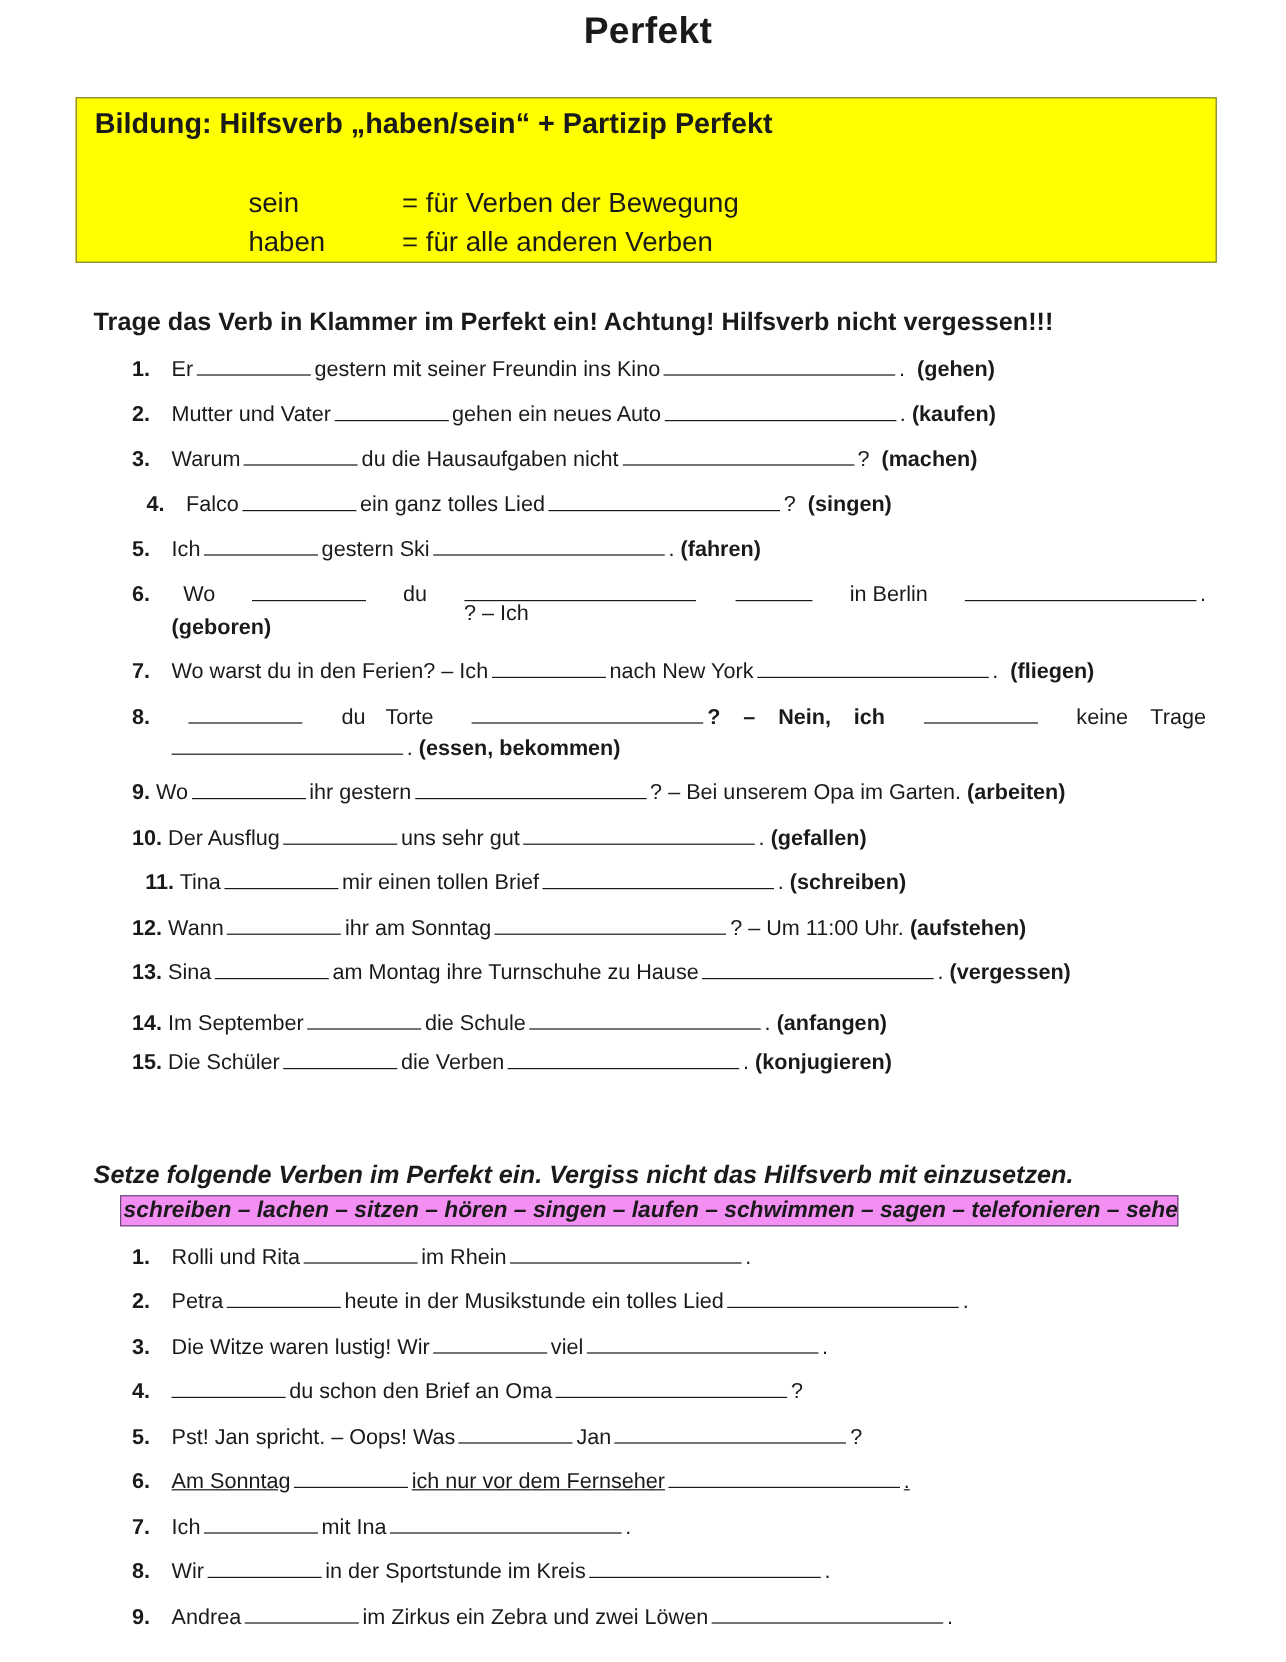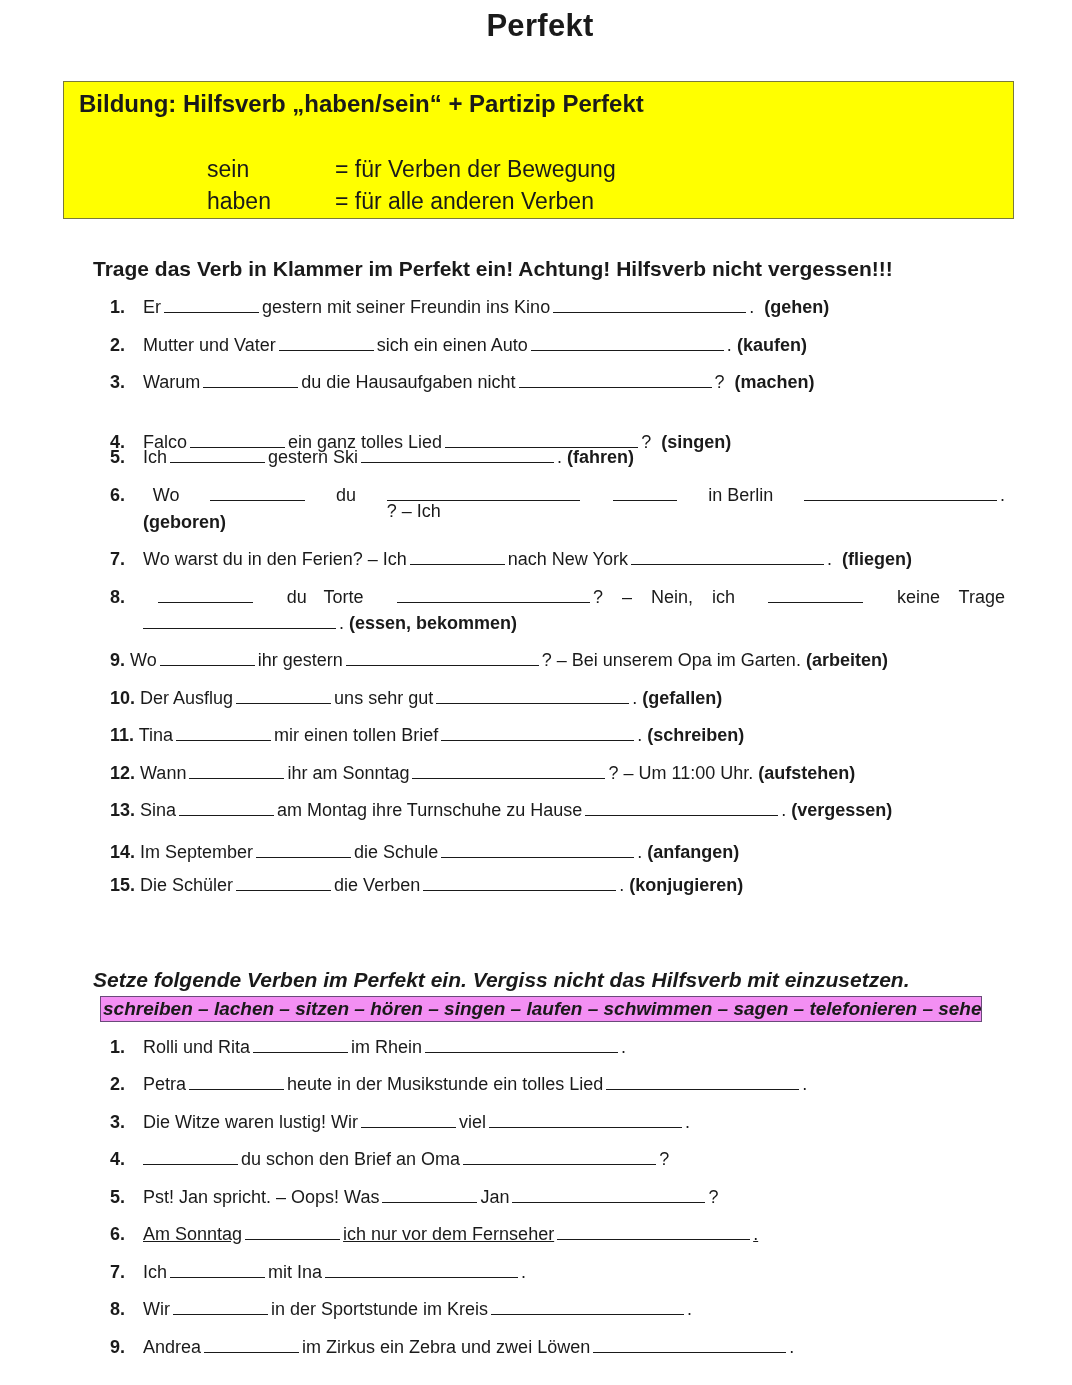--- a/index.html
+++ b/index.html
@@ -17,21 +17,21 @@
     background: #ffff00; border: 1.5px solid #7a7a3a; box-sizing: border-box;
   }
   .infobox .heading {
     position: absolute; left: 15px; top: 8px; font-size: 24px; font-weight: bold;
   }
   .infobox .rule {
     position: absolute; left: 143px; font-size: 23px;
   }
   .infobox .rule .k { display: inline-block; width: 128px; }
   .section-heading {
-    position: absolute; left: 78px; font-size: 21px; font-weight: bold; white-space: nowrap; margin-left: 15px;
+    position: absolute; left: 78px; font-size: 21px; font-weight: bold; white-space: nowrap;
   }
   .ex {
     position: absolute; left: 110px; font-size: 18px; white-space: nowrap;
   }
   .ex .num { font-weight: bold; display: inline-block; }
   .ex .num.w { width: 33px; }
   .hint { font-weight: bold; }
   .blank {
     display: inline-block; border-bottom: 1.5px solid #1a1a1a; height: 15px;
     vertical-align: baseline; margin: 0 3px;
@@ -64,26 +64,26 @@
     <span class="k">sein</span><span>= für Verben der Bewegung</span>
   </div>
 </div>
 
 <div class="section-heading" style="top:257px;">Trage das Verb in Klammer im Perfekt ein! Achtung! Hilfsverb nicht vergessen!!!</div>
 
 <div class="ex" style="top:297px;">
   <span class="num w">1.</span><span>Er</span><span class="blank b-s"></span><span>gestern mit seiner Freundin ins Kino</span><span class="blank b-l"></span><span>.</span>&nbsp;&nbsp;<span class="hint">(gehen)</span>
 </div>
 <div class="ex" style="top:335px;">
-  <span class="num w">2.</span><span>Mutter und Vater</span><span class="blank b-s"></span><span>sich ein einen Auto</span><span class="blank b-l"></span><span>.</span> <span class="hint">(kaufen)</span>
+  <span class="num w">2.</span><span>Mutter und Vater</span><span class="blank b-s"></span><span>gehen ein neues Auto</span><span class="blank b-l"></span><span>.</span> <span class="hint">(kaufen)</span>
 </div>
 <div class="ex" style="top:372px;">
   <span class="num w">3.</span><span>Warum</span><span class="blank b-s"></span><span>du die Hausaufgaben nicht</span><span class="blank b-l"></span><span>?</span>&nbsp;&nbsp;<span class="hint">(machen)</span>
 </div>
-<div class="ex" style="top:432px;">
+<div class="ex" style="top:410px;margin-left:12px;">
   <span class="num w">4.</span><span>Falco</span><span class="blank b-s"></span><span>ein ganz tolles Lied</span><span class="blank b-l"></span><span>?</span>&nbsp;&nbsp;<span class="hint">(singen)</span>
 </div>
 <div class="ex" style="top:447px;">
   <span class="num w">5.</span><span>Ich</span><span class="blank b-s"></span><span>gestern Ski</span><span class="blank b-l"></span><span>.</span> <span class="hint">(fahren)</span>
 </div>
 
 <div class="justify-line" style="top:485px;">
   <span class="num" style="font-weight:bold;">6.</span>
   <span>Wo</span>
   <span class="blank b-s"></span>
@@ -104,38 +104,38 @@
 </div>
 
 <div class="ex" style="top:549px;">
   <span class="num w">7.</span><span>Wo warst du in den Ferien? – Ich</span><span class="blank b-s"></span><span>nach New York</span><span class="blank b-l"></span><span>.</span>&nbsp;&nbsp;<span class="hint">(fliegen)</span>
 </div>
 
 <div class="justify-line" style="top:587px;">
   <span class="num" style="font-weight:bold;">8.</span>
   <span class="blank b-s"></span>
   <span style="word-spacing:12px;">du Torte</span>
-  <span style="display:inline-flex;align-items:baseline;">
+  <span style="display:inline-flex;align-items:baseline;font-weight:bold;">
       <span class="blank b-l"></span>
       <span style="word-spacing:14px;">? – Nein, ich</span>
     </span>
   <span class="blank b-s"></span>
   <span style="word-spacing:14px;">keine Trage</span>
 </div>
 <div class="ex" style="top:613px; left:143px;">
   <span class="blank b-l" style="margin-left:0;"></span><span>.</span> <span class="hint">(essen, bekommen)</span>
 </div>
 
 <div class="ex" style="top:650px;">
   <span class="num">9.</span> <span>Wo</span><span class="blank b-s"></span><span>ihr gestern</span><span class="blank b-l"></span><span>? – Bei unserem Opa im Garten.</span> <span class="hint">(arbeiten)</span>
 </div>
 <div class="ex" style="top:688px;">
   <span class="num">10.</span> <span>Der Ausflug</span><span class="blank b-s"></span><span>uns sehr gut</span><span class="blank b-l"></span><span>.</span> <span class="hint">(gefallen)</span>
 </div>
-<div class="ex" style="top:725px;">
+<div class="ex" style="top:725px;margin-left:11px;">
   <span class="num">11.</span> <span>Tina</span><span class="blank b-s"></span><span>mir einen tollen Brief</span><span class="blank b-l"></span><span>.</span> <span class="hint">(schreiben)</span>
 </div>
 <div class="ex" style="top:763px;">
   <span class="num">12.</span> <span>Wann</span><span class="blank b-s"></span><span>ihr am Sonntag</span><span class="blank b-l"></span><span>? – Um 11:00 Uhr.</span> <span class="hint">(aufstehen)</span>
 </div>
 <div class="ex" style="top:800px;">
   <span class="num">13.</span> <span>Sina</span><span class="blank b-s"></span><span>am Montag ihre Turnschuhe zu Hause</span><span class="blank b-l"></span><span>.</span> <span class="hint">(vergessen)</span>
 </div>
 <div class="ex" style="top:842px;">
   <span class="num">14.</span> <span>Im September</span><span class="blank b-s"></span><span>die Schule</span><span class="blank b-l"></span><span>.</span> <span class="hint">(anfangen)</span>

